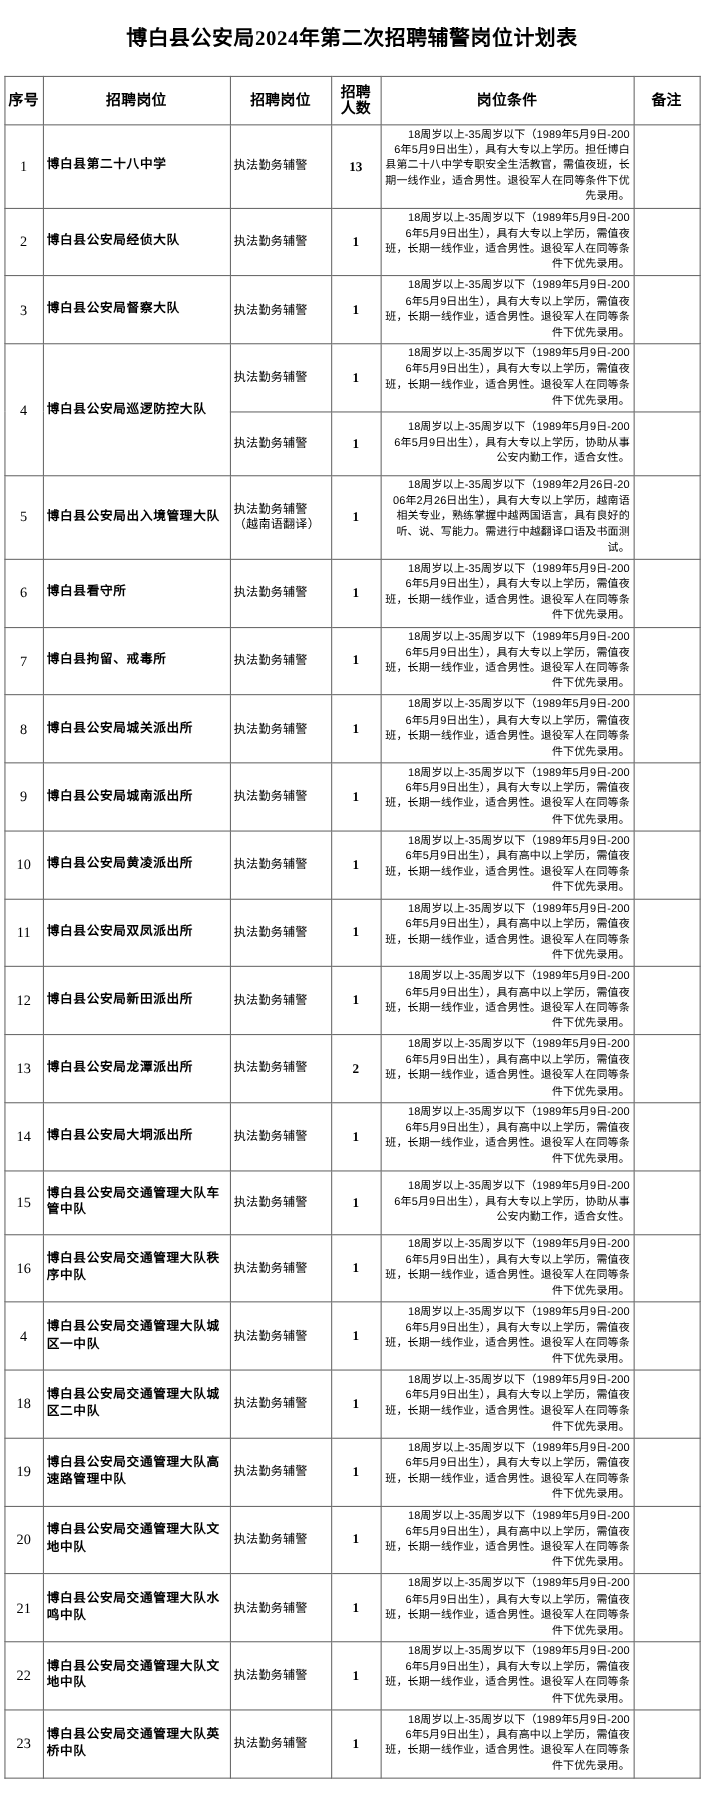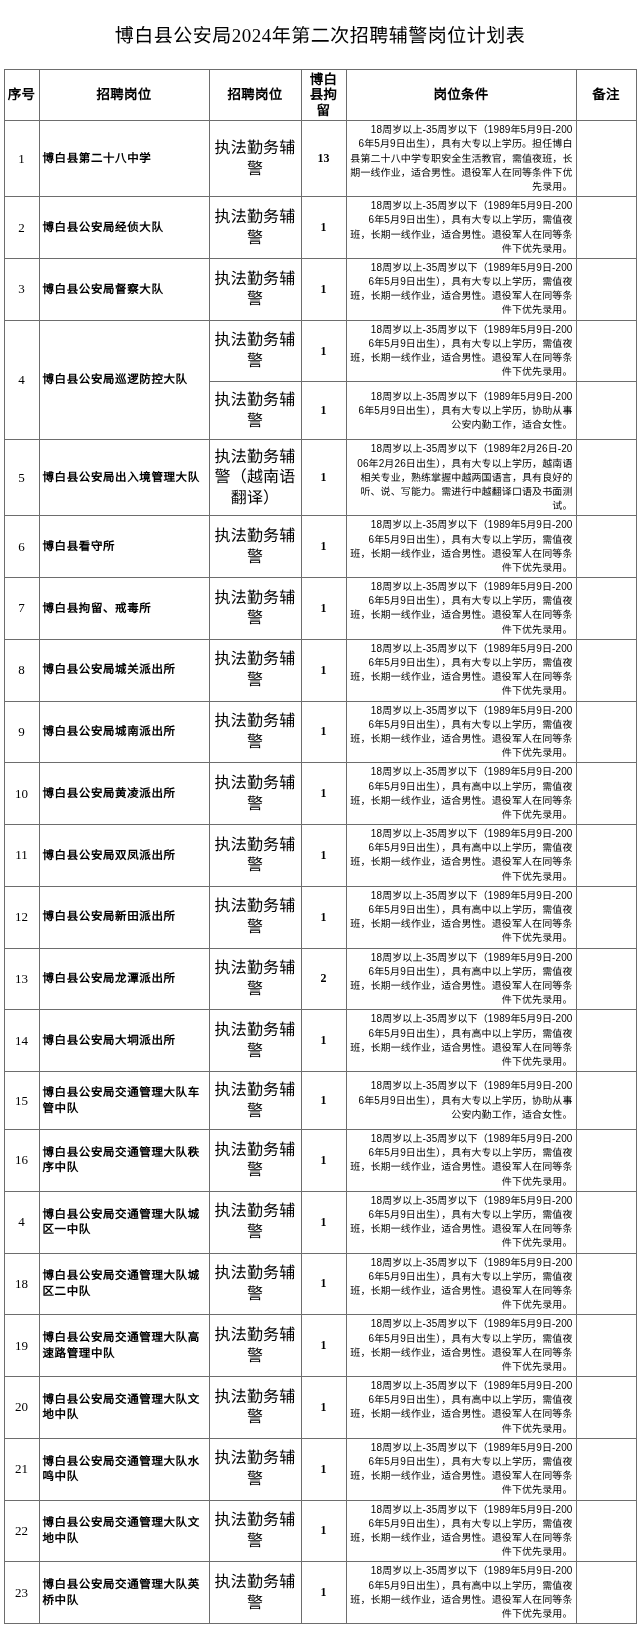--- a/index.html
+++ b/index.html
@@ -16,21 +16,21 @@
   #page {
     width: 640px;
     min-height: 1637px;
     background: #fff;
     padding: 0;
     position: relative;
   }
   .doc-title {
     text-align: center;
     font-size: 19px;
-    font-weight: normal;
+    font-weight: bold;
     letter-spacing: 0.5px;
     padding: 24px 10px 20px 10px;
     line-height: 1.3;
     font-family: "Liberation Serif", "DejaVu Serif", serif;
   }
   table.plan {
     border-collapse: collapse;
     width: 624px;
     margin: 0 auto;
     table-layout: fixed;
@@ -64,22 +64,21 @@
   td.post {
     text-align: left;
     font-size: 11.5px;
     font-weight: bold;
     line-height: 1.35;
     letter-spacing: 0.6px;
     padding-left: 4px;
     padding-right: 4px;
   }
   td.cat {
-    text-align: center;
-    font-size: 16px;
+    font-size: 11px;
     line-height: 1.3;
     letter-spacing: 0.2px;
   }
   td.num {
     text-align: center;
     font-size: 12px;
     font-weight: bold;
   }
   td.cond {
     text-align: right;
@@ -110,21 +109,21 @@
         <col class="c-cat">
       <col class="c-num">
         <col class="c-cond">
         <col class="c-rem">
     </colgroup>
     <thead>
       <tr>
         <th>序号</th>
         <th>招聘岗位</th>
         <th>招聘岗位</th>
-        <th>博白县拘留</th>
+        <th>招聘人数</th>
         <th>岗位条件</th>
         <th>备注</th>
       </tr>
     </thead>
     <tbody id="table-body">
         <tr class="datarow">
           <td class="idx">1</td>
           <td class="post">博白县第二十八中学</td>
           <td class="cat">执法勤务辅警</td>
           <td class="num">13</td>

